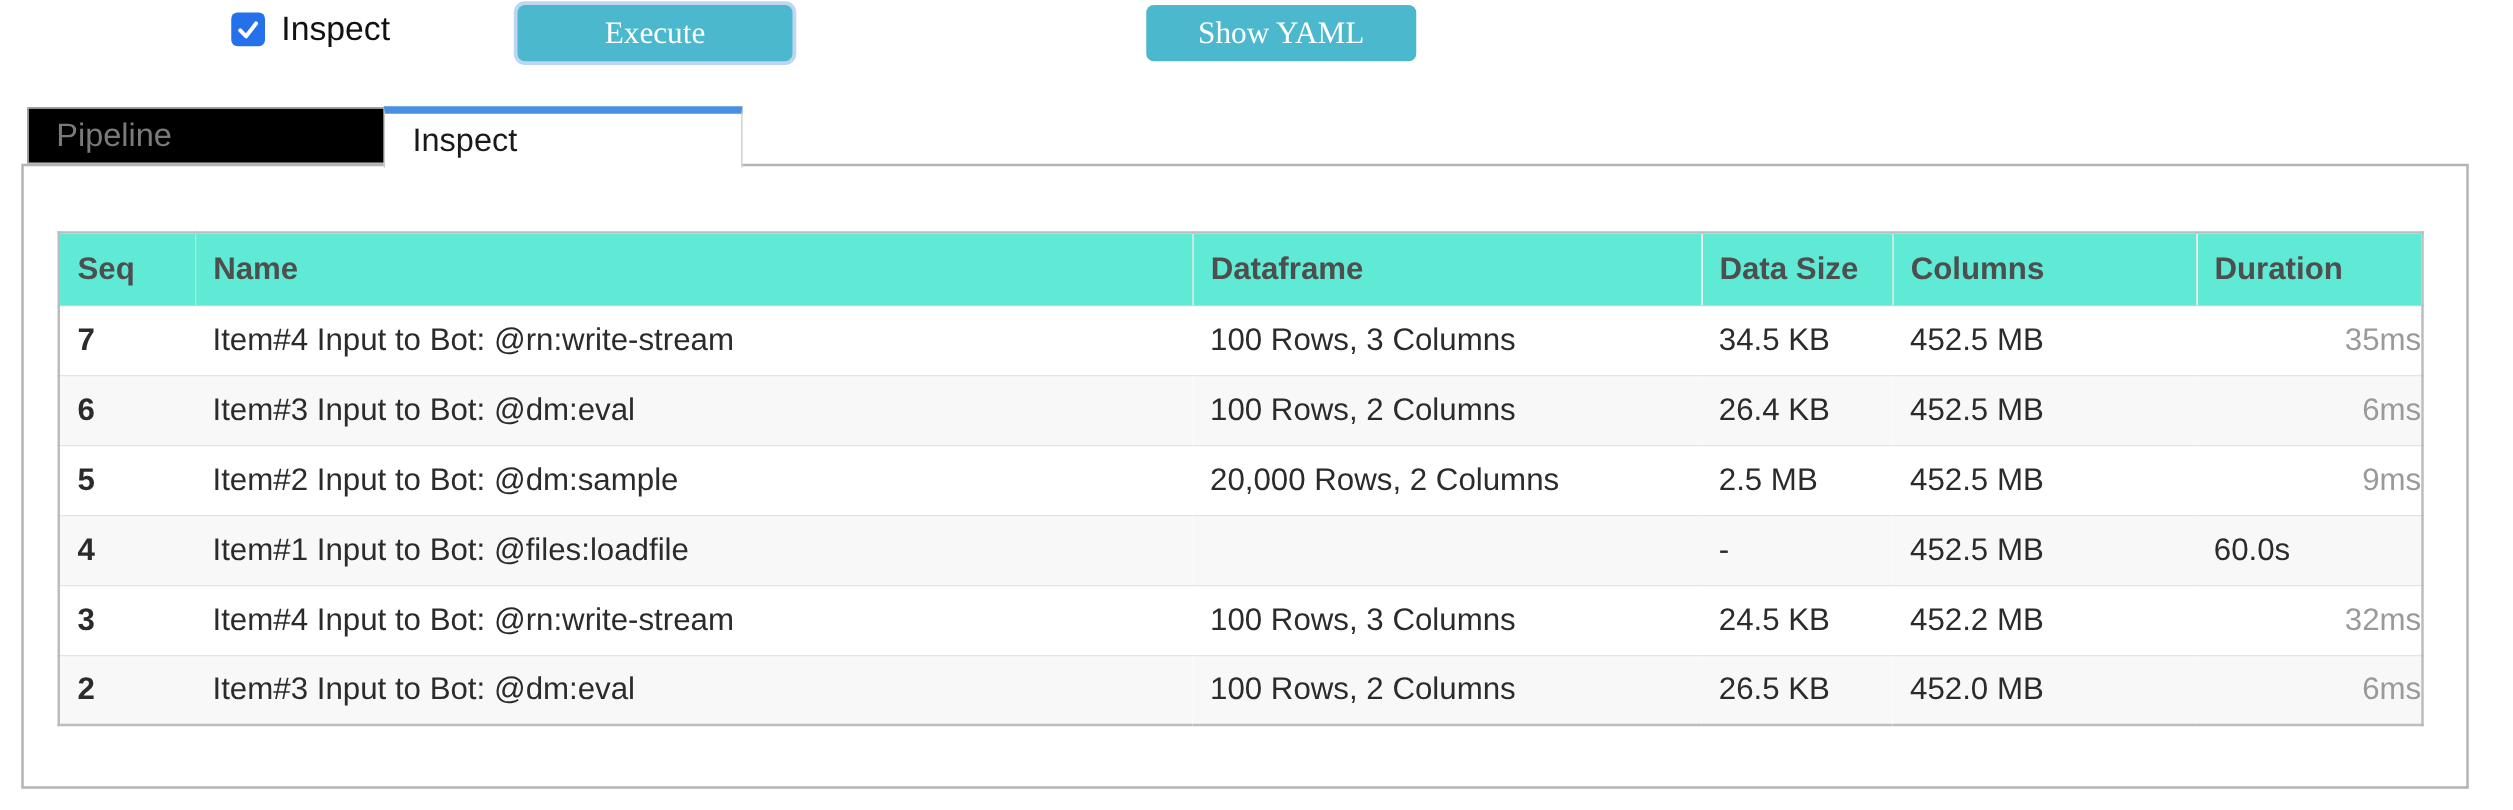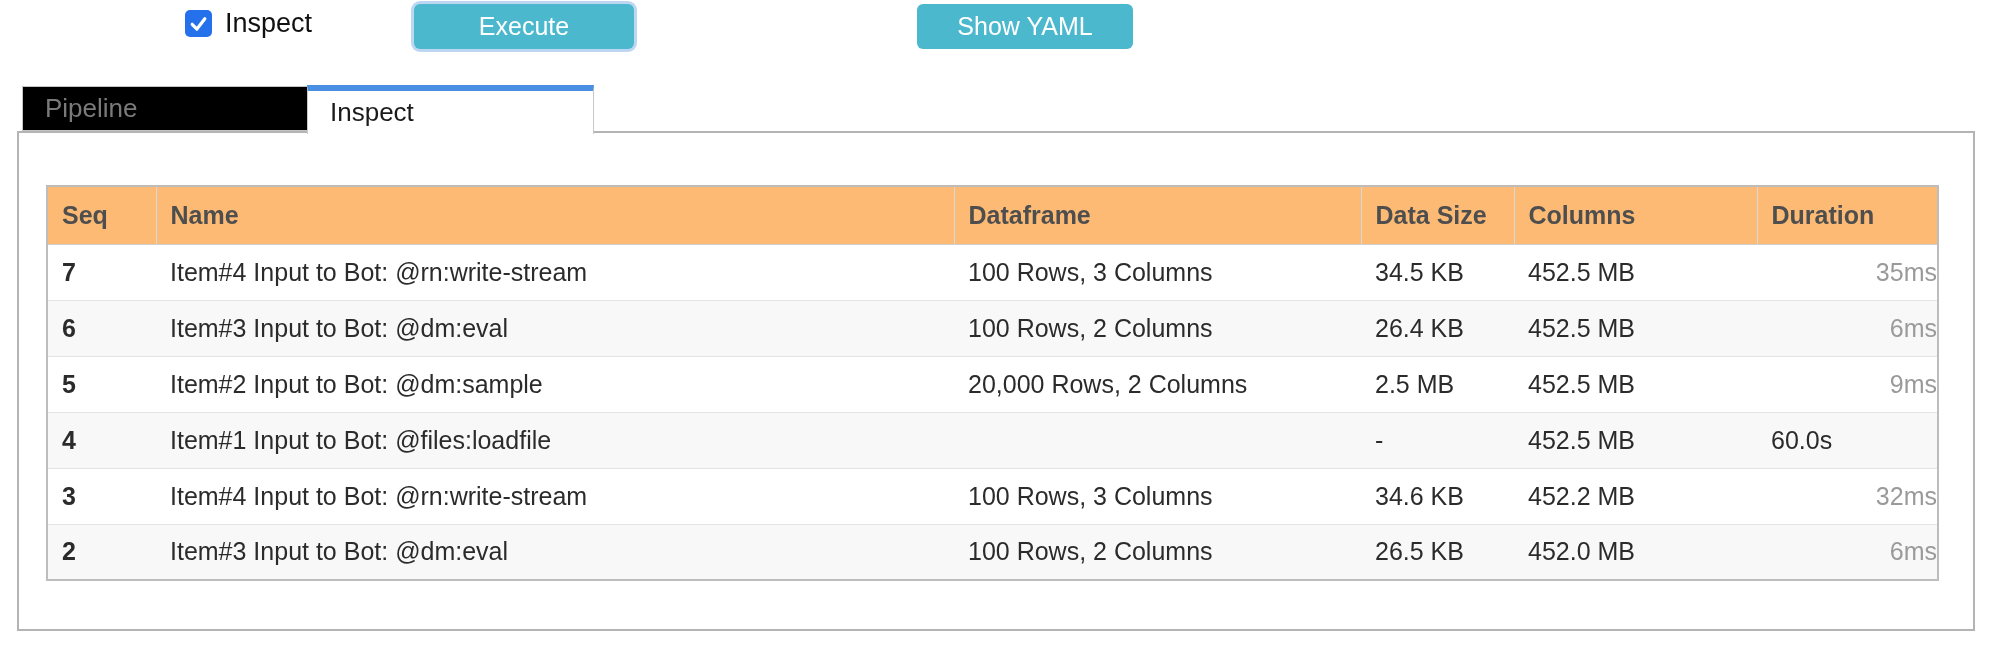--- a/index.html
+++ b/index.html
@@ -11,21 +11,21 @@
   .cb-wrap{position:absolute;left:185px;top:8px;display:flex;align-items:center;cursor:pointer;}
   .checkbox{
     position:relative;width:27px;height:27px;background:#2570eb;border-radius:5px;
     display:inline-flex;align-items:center;justify-content:center;flex:0 0 auto;
   }
   .checkbox svg{width:19px;height:19px;}
   .cb-label{margin-left:13px;font-size:27px;color:#111;}
   .btn{
     position:absolute;top:4px;height:45px;border:none;border-radius:6px;
     background:#4cb8ce;color:#ffffff;font-size:25px;text-align:center;cursor:pointer;
-    font-family:Liberation Sans, sans-serif;
+    font-family:Liberation Serif, serif;
   }
   .btn-execute{left:414px;width:220px;box-shadow:0 0 0 3px #bdd7f3;}
   .btn-verify{left:648px;width:220px;}
   .btn-yaml{left:877px;width:216px;margin-left:40px;}
   
   .tab{position:absolute;box-sizing:border-box;font-size:26px;display:flex;align-items:center;}
   .tab-pipeline{
     left:22px;top:86px;width:286px;height:45px;background:#000000;
     border:1px solid #c4c4c4;color:#7a7a7a;padding-left:22px;
   }
@@ -37,21 +37,21 @@
   
   .panel{
     position:absolute;left:17px;top:131px;width:1958px;height:500px;
     box-sizing:border-box;border:2px solid #b4b4b4;background:#ffffff;z-index:1;
   }
   
   .tbl-wrap{position:absolute;left:46px;top:185px;z-index:2;}
   table{border-collapse:collapse;table-layout:fixed;width:1891px;
     border:2px solid #bdbdbd;font-size:25px;color:#2b2b2b;}
   th{
-    box-sizing:border-box;height:58px;background:#fdba74;color:#4e4e4e;font-weight:bold;
+    box-sizing:border-box;height:58px;background:#5eead4;color:#4e4e4e;font-weight:bold;
     text-align:left;padding:0 0 0 14px;border-left:1px solid #d8d8d8;
     border-bottom:1px solid #cfcfcf;overflow:hidden;white-space:nowrap;
   }
   th:first-child{border-left:none;}
   td{
     box-sizing:border-box;height:56px;padding:0 0 0 14px;border-bottom:1px solid #e4e4e4;
     background:#ffffff;overflow:hidden;white-space:nowrap;
   }
   tbody tr:nth-child(even) td{background:#f8f8f8;}
   td.seq{font-weight:bold;}
@@ -133,21 +133,21 @@
       <td></td>
       <td>-</td>
       <td>452.5 MB</td>
       <td class="dur">60.0s</td>
     </tr>
 
     <tr>
       <td class="seq">3</td>
       <td>Item#4 Input to Bot: @rn:write-stream</td>
       <td>100 Rows, 3 Columns</td>
-      <td>34.6 KB</td>
+      <td>24.5 KB</td>
       <td>452.2 MB</td>
       <td class="dur muted">32ms</td>
     </tr>
 
     <tr>
       <td class="seq">2</td>
       <td>Item#3 Input to Bot: @dm:eval</td>
       <td>100 Rows, 2 Columns</td>
       <td>26.5 KB</td>
       <td>452.0 MB</td>

